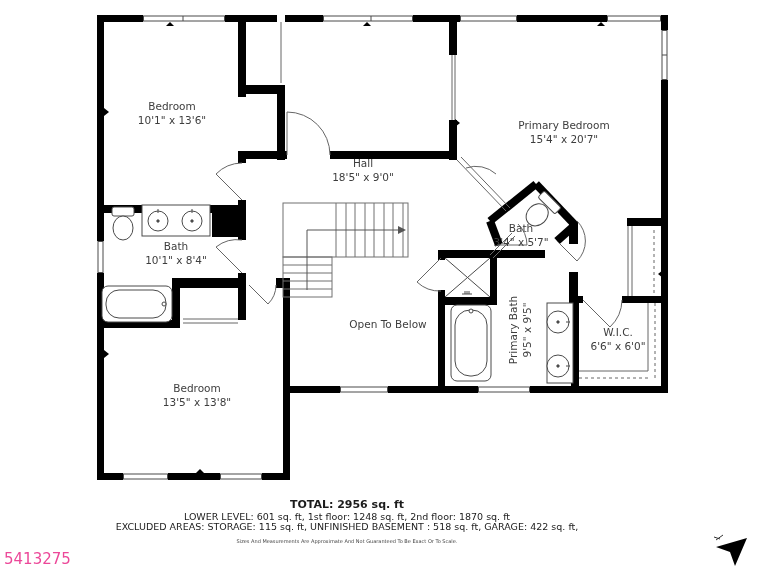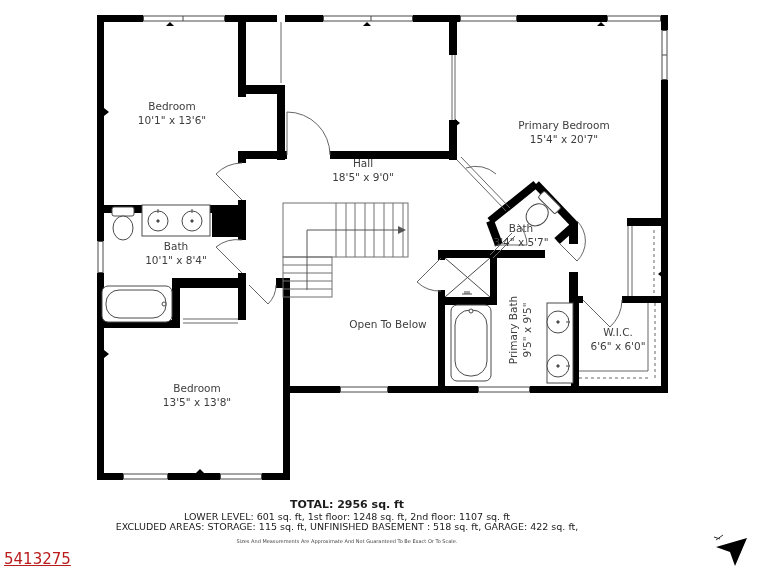--- a/index.html
+++ b/index.html
@@ -8,21 +8,21 @@
   #plan-svg{position:absolute;left:0;top:0;}
   .room-label{position:absolute;transform:translate(-50%,-50%);text-align:center;
               color:#3d3d3d;font-size:10.5px;line-height:1.3;white-space:nowrap;}
   .room-label .rname{display:block;}
   .room-label .rdims{display:block;}
   .room-label.rotated{transform:translate(-50%,-50%) rotate(-90deg);}
   #footer{position:absolute;left:0;top:499px;width:694px;text-align:center;color:#1c1c1c;}
   #footer .total{font-size:11px;font-weight:bold;line-height:1.15;}
   #footer .fline{font-size:9.5px;line-height:1.12;}
   #footer .disclaimer{font-size:5px;margin-top:5px;color:#444;}
-  #listing-id{position:absolute;left:4px;top:550px;font-size:15px;color:#b91c1c;text-decoration:underline;}
+  #listing-id{position:absolute;left:4px;top:550px;font-size:15px;color:#ec4899;}
 </style>
 </head>
 <body>
 
 <div id="stage">
 
   <svg id="plan-svg" width="768" height="576" viewBox="0 0 768 576">
 
     <g fill="#000" stroke="none">
       <rect x="97" y="15" width="571" height="7"></rect>
@@ -271,20 +271,20 @@
     <span class="rname">W.I.C.</span>
     <span class="rdims">6'6" x 6'0"</span>
   </div>
   <div class="room-label" style="left:197px;top:396px">
     <span class="rname">Bedroom</span>
     <span class="rdims">13'5" x 13'8"</span>
   </div>
 
   <div id="footer">
     <div class="total">TOTAL: 2956 sq. ft</div>
-    <div class="fline">LOWER LEVEL: 601 sq. ft, 1st floor: 1248 sq. ft, 2nd floor: 1107 sq. ft</div>
+    <div class="fline">LOWER LEVEL: 601 sq. ft, 1st floor: 1248 sq. ft, 2nd floor: 1870 sq. ft</div>
     <div class="fline">EXCLUDED AREAS: STORAGE: 115 sq. ft, UNFINISHED BASEMENT : 518 sq. ft, GARAGE: 422 sq. ft,</div>
     <div class="disclaimer">Sizes And Measurements Are Approximate And Not Guaranteed To Be Exact Or To Scale.</div>
   </div>
 
   <div id="listing-id">5413275</div>
 
 </div>
 
 </body></html>

